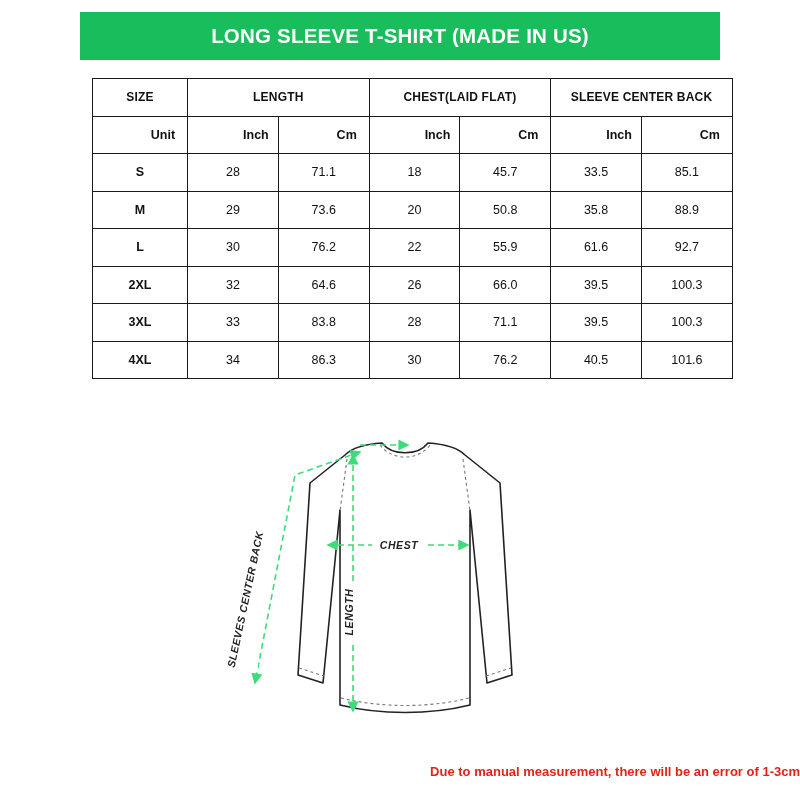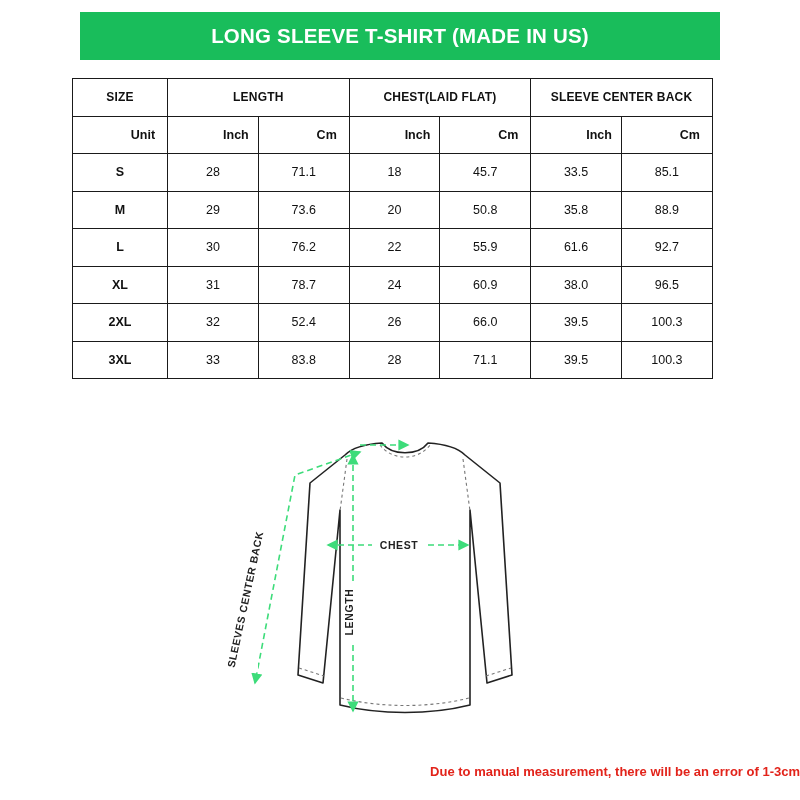--- a/index.html
+++ b/index.html
@@ -37,21 +37,21 @@
     font-size: 20.5px;
     font-weight: bold;
     letter-spacing: 0.2px;
     text-align: center;
     line-height: 1;
   }
 
   
   .table-wrap {
     position: absolute;
-    left: 72px;
+    left: 92px;
     top: 78px;
     width: 640px;
   }
   table.size-table {
     border-collapse: collapse;
     width: 640px;
     table-layout: fixed;
   }
   table.size-table th,
   table.size-table td {
@@ -84,20 +84,21 @@
   col.c-size { width: 95px; }
   col.c-v { width: 90.8px; }
 
   
   .diagram {
     position: absolute;
     left: 0;
     top: 415px;
     width: 800px;
     height: 330px;
+    font-style: italic;
   }
   .diagram svg { display: block; }
 
   .dim-label {
     font-family: "Liberation Sans", sans-serif;
     font-size: 10.5px;
     font-weight: bold;
     fill: #222222;
     letter-spacing: 0.6px;
   }
@@ -173,45 +174,45 @@
         <tr>
           <td class="size-cell">L</td>
           <td class="val">30</td>
           <td class="val">76.2</td>
           <td class="val">22</td>
           <td class="val">55.9</td>
           <td class="val">61.6</td>
           <td class="val">92.7</td>
         </tr>
         <tr>
-          <td class="size-cell">XL</td>
-          <td class="val">31</td>
-          <td class="val">78.7</td>
-          <td class="val">24</td>
-          <td class="val">60.9</td>
-          <td class="val">38.0</td>
-          <td class="val">96.5</td>
-        </tr>
-        <tr>
           <td class="size-cell">2XL</td>
           <td class="val">32</td>
-          <td class="val">52.4</td>
+          <td class="val">64.6</td>
           <td class="val">26</td>
           <td class="val">66.0</td>
           <td class="val">39.5</td>
           <td class="val">100.3</td>
         </tr>
         <tr>
           <td class="size-cell">3XL</td>
           <td class="val">33</td>
           <td class="val">83.8</td>
           <td class="val">28</td>
           <td class="val">71.1</td>
           <td class="val">39.5</td>
           <td class="val">100.3</td>
+        </tr>
+        <tr>
+          <td class="size-cell">4XL</td>
+          <td class="val">34</td>
+          <td class="val">86.3</td>
+          <td class="val">30</td>
+          <td class="val">76.2</td>
+          <td class="val">40.5</td>
+          <td class="val">101.6</td>
         </tr>
       </tbody>
     </table>
   </div>
 
   <div class="diagram">
     <svg width="800" height="330" viewBox="0 0 800 330" xmlns="http://www.w3.org/2000/svg">
       <defs>
         <marker id="arrHead" markerWidth="7" markerHeight="7" refX="6" refY="3.5" orient="auto">
           <polygon points="0 0, 7 3.5, 0 7" fill="#3ddc7a"></polygon>

